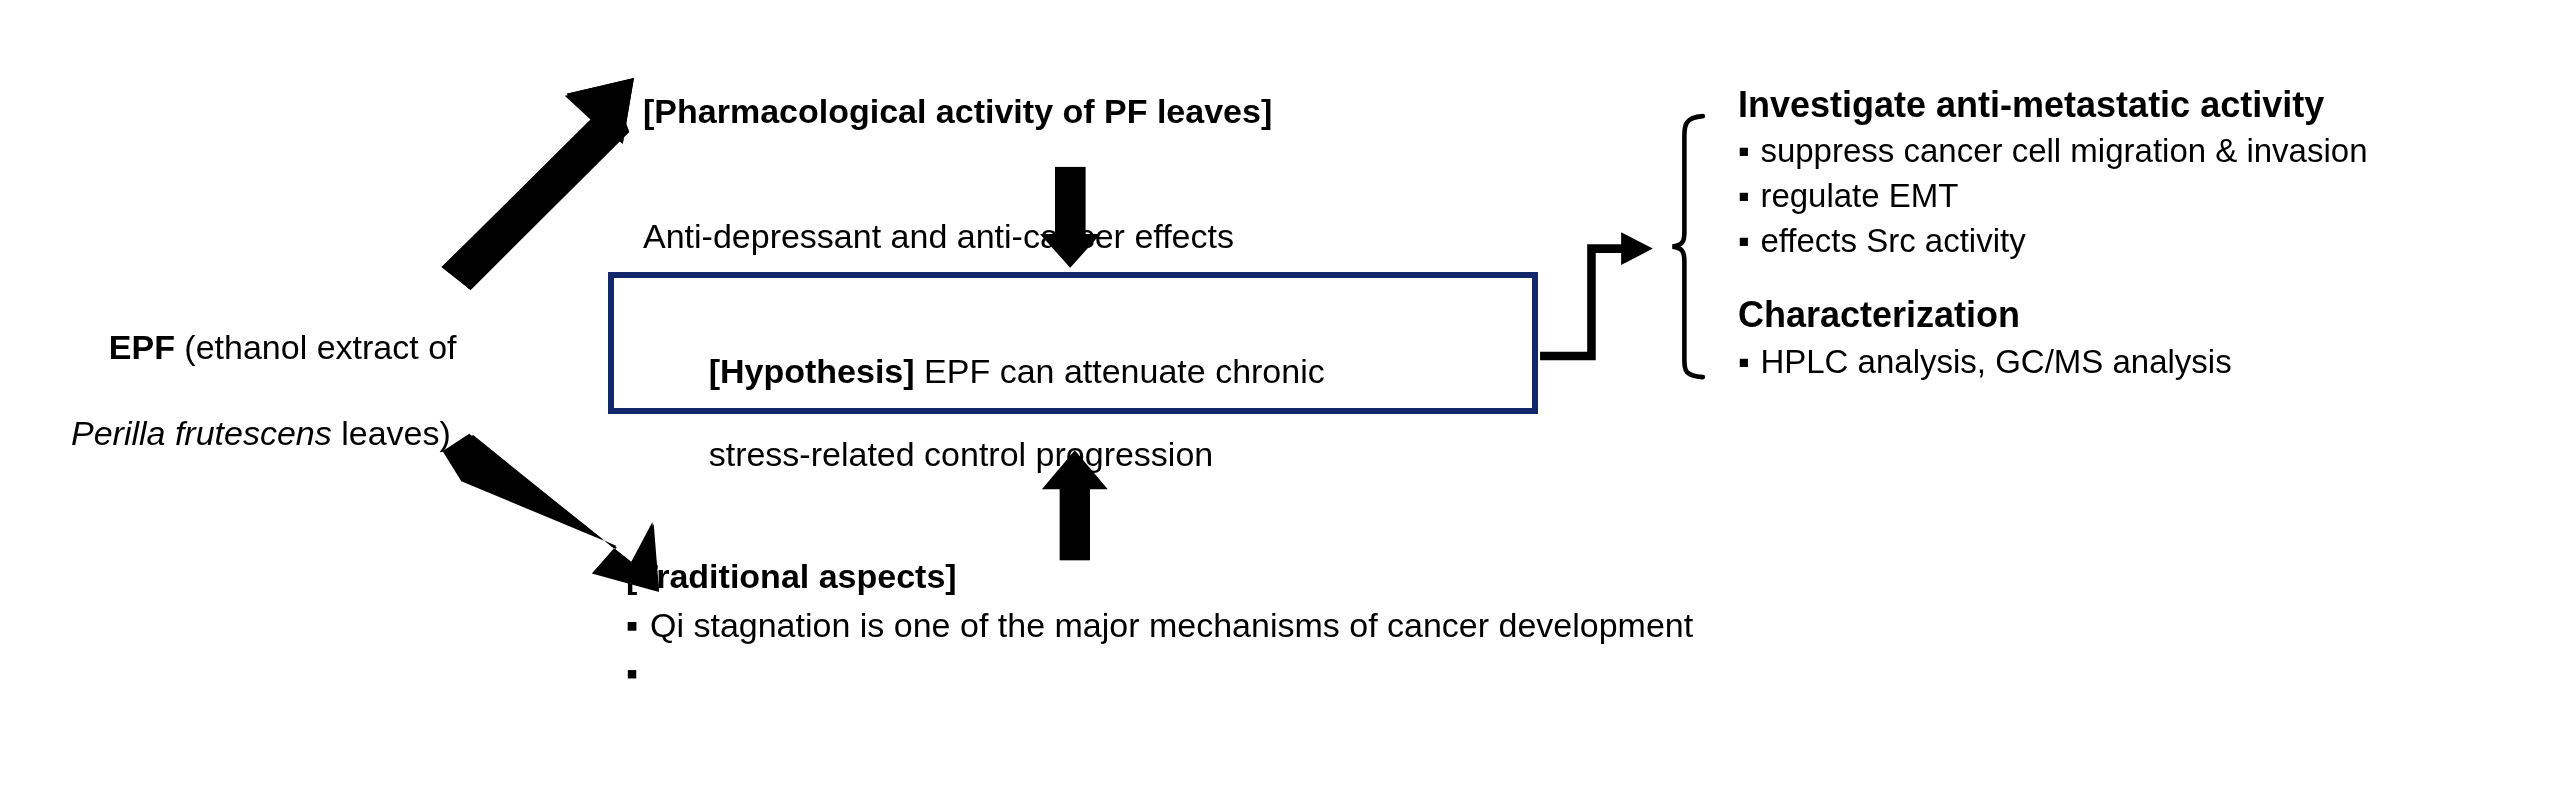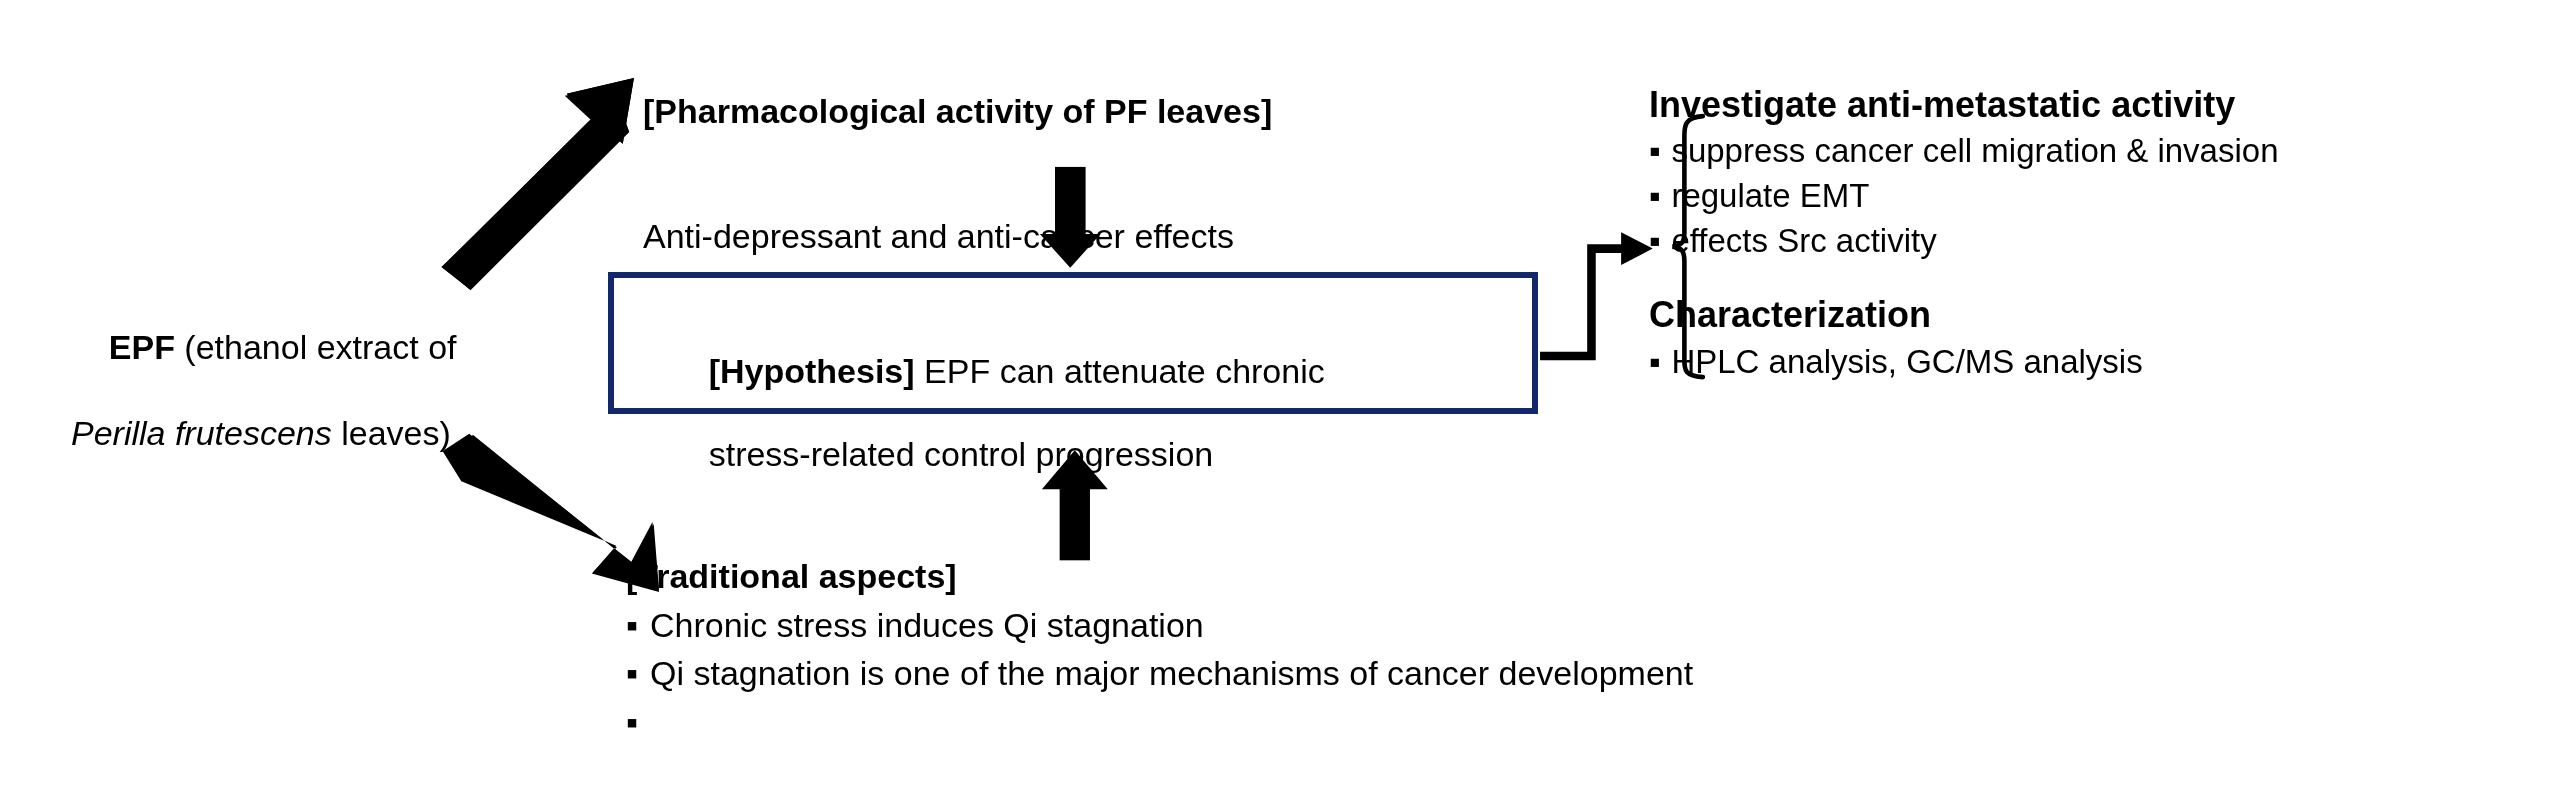--- a/index.html
+++ b/index.html
@@ -78,21 +78,21 @@
     position: relative;
   }
   #traditional-block li .bullet {
     position: absolute;
     left: 0;
     top: 0;
     font-size: 34px;
   }
 
   
-  #right-column { left: 1649px; top: 84px; font-size: 33px; }
+  #right-column { left: 1738px; top: 84px; font-size: 33px; }
   .rgroup-head { font-weight: bold; font-size: 36px; display: block; }
   .rgroup ul { list-style: none; margin: 5.3px 0 0 0; padding: 0; }
   .rgroup li {
     display: block;
     margin-top: 6.6px;
     padding-left: 22.4px;
     position: relative;
     font-size: 33px;
   }
   .rgroup li .bullet { position: absolute; left: 0; top: 0; }
@@ -161,21 +161,20 @@
       <span class="lead">[Hypothesis]</span><span> EPF can attenuate chronic</span><br>
       <span>stress-related control progression</span>
     </div>
   </div>
 
   <div class="abs" id="traditional-block">
     <span class="head txt">[Traditional aspects]</span>
     <ul>
       <li>
         <span class="bullet">▪</span>
-        <span class="txt">Chronic stress induces Qi stagnation</span>
       </li>
       <li>
         <span class="bullet">▪</span>
         <span class="txt">Qi stagnation is one of the major mechanisms of cancer development</span>
       </li>
       <li>
         <span class="bullet">▪</span>
       </li>
     </ul>
   </div>

